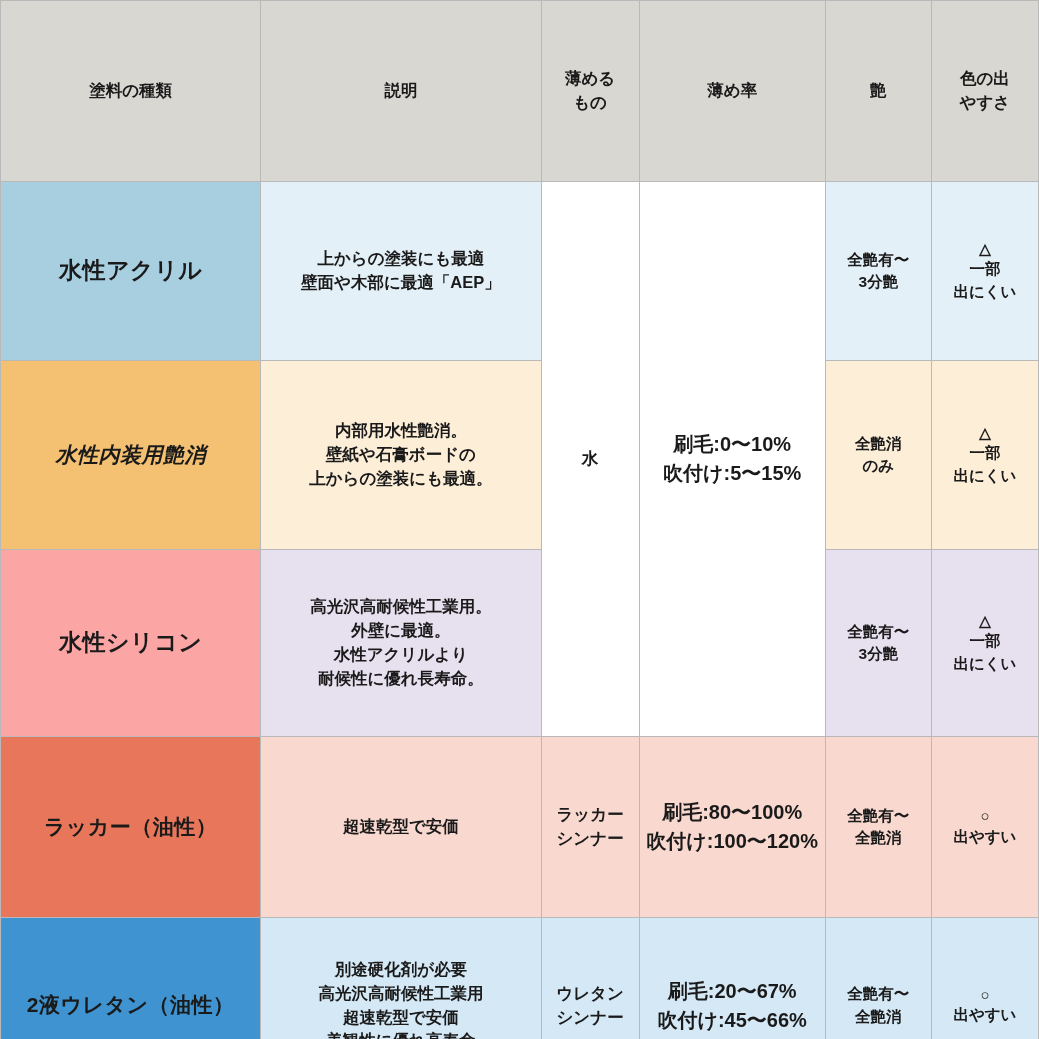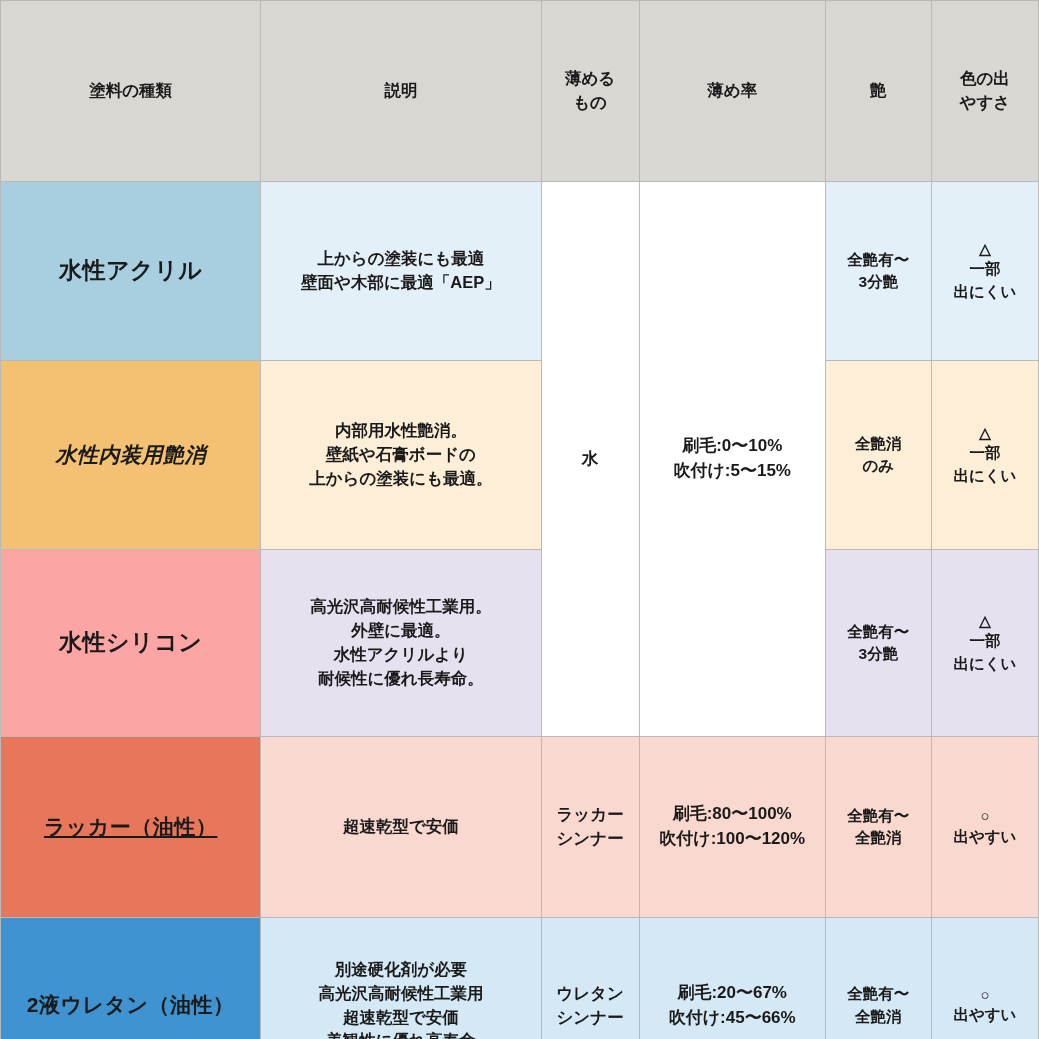--- a/index.html
+++ b/index.html
@@ -54,21 +54,21 @@
   td.type-cell.small {
     font-size: 21px;
   }
   td.desc-cell {
     font-size: 16.5px;
   }
   td.thin-cell {
     font-size: 16.5px;
   }
   td.rate-cell {
-    font-size: 17px;
+    font-size: 20px;
     margin-left: 36px;
   }
   td.gloss-cell {
     font-size: 15.5px;
   }
   td.color-cell {
     font-size: 15.5px;
   }
   .mark {
     display: block;
@@ -79,21 +79,21 @@
     display: block;
   }
 
   
   .acrylic-type   { background: #a8cfe0; margin-left: 18px; }
   .acrylic-light  { background: #e4f0f7; }
   .matte-type     { background: #f4c173; font-style: italic; }
   .matte-light    { background: #fdeed8; }
   .silicon-type   { background: #fca5a5; }
   .silicon-light  { background: #e7e0ef; }
-  .lacquer-type   { background: #e8765a; text-decoration: underline; }
+  .lacquer-type   { background: #e8765a; }
   .lacquer-light  { background: #f8d8cf; }
   .urethane-type  { background: #3e93d0; }
   .urethane-light { background: #d5e8f6; }
   .white-cell     { background: #ffffff; }
 
   
   tr.row-acrylic  td { height: 170px; }
   tr.row-matte    td { height: 180px; }
   tr.row-silicon  td { height: 178px; }
   tr.row-lacquer  td { height: 172px; }

